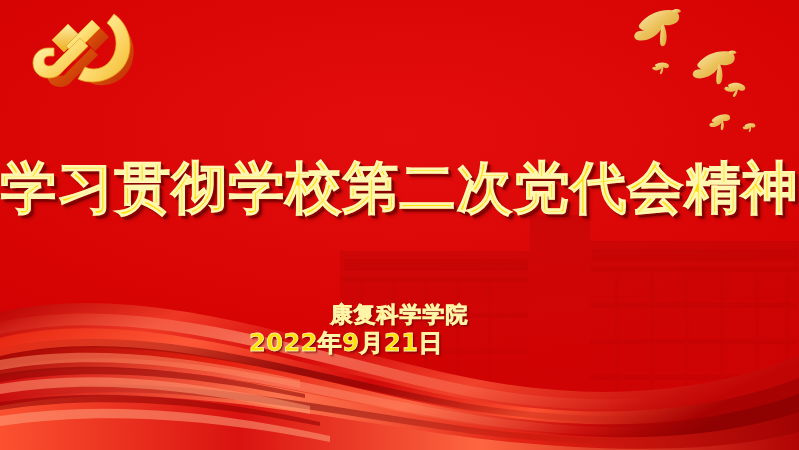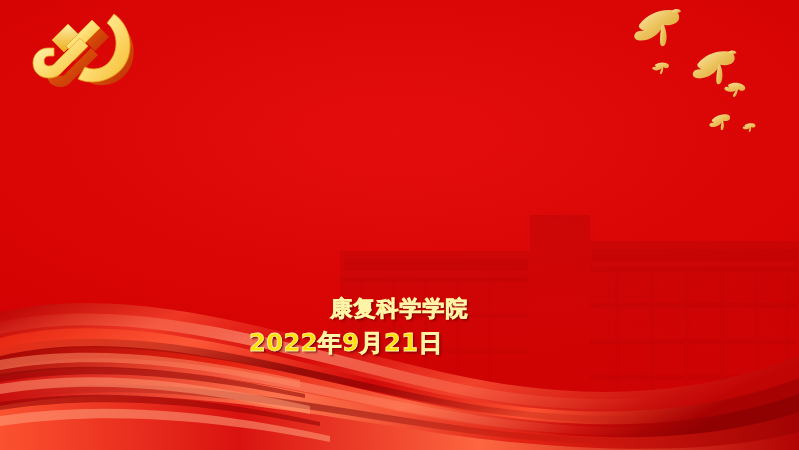--- a/index.html
+++ b/index.html
@@ -64,21 +64,21 @@
     white-space:nowrap;
     text-shadow:
       2px 2px 0 #8a0202,
       3px 3px 0 #7a0101,
       4px 4px 3px rgba(90,0,0,0.55);
     -webkit-text-stroke:1px #fff6b0;
   }
 
   .subtitle {
     position:absolute;
-    left:0; top:294px;
+    left:0; top:300px;
     width:799px;
     text-align:center;
     font-family:"DejaVu Sans", sans-serif;
     font-size:22px;
     font-weight:bold;
     letter-spacing:1px;
     color:#ffe000;
     white-space:nowrap;
     text-shadow:
       1px 1px 0 #8a0202,
@@ -320,16 +320,17 @@
 
     <g opacity="0.55">
       <path d="M0 100 C90 84 190 96 300 120 L300 128 C188 104 88 94 0 110 Z" fill="#ff8a63"></path>
       <path d="M0 124 C100 108 200 122 310 146 L310 154 C198 130 98 118 0 134 Z" fill="#ff9974"></path>
       <path d="M0 156 C110 140 220 152 330 176 L330 182 C218 160 108 150 0 166 Z" fill="#ffa07c"></path>
       <path d="M0 114 C95 98 195 110 305 134 L305 138 C193 116 93 106 0 122 Z" fill="#8e0202"></path>
       <path d="M0 142 C105 126 210 138 320 162 L320 166 C208 144 103 134 0 150 Z" fill="#8e0202"></path>
     </g>
   </svg>
 
+  <div class="title">学习贯彻学校第二次党代会精神</div>
   <div class="subtitle">康复科学学院</div>
   <div class="datetext">2022年9月21日</div>
 
 </div>
 
 </body></html>

